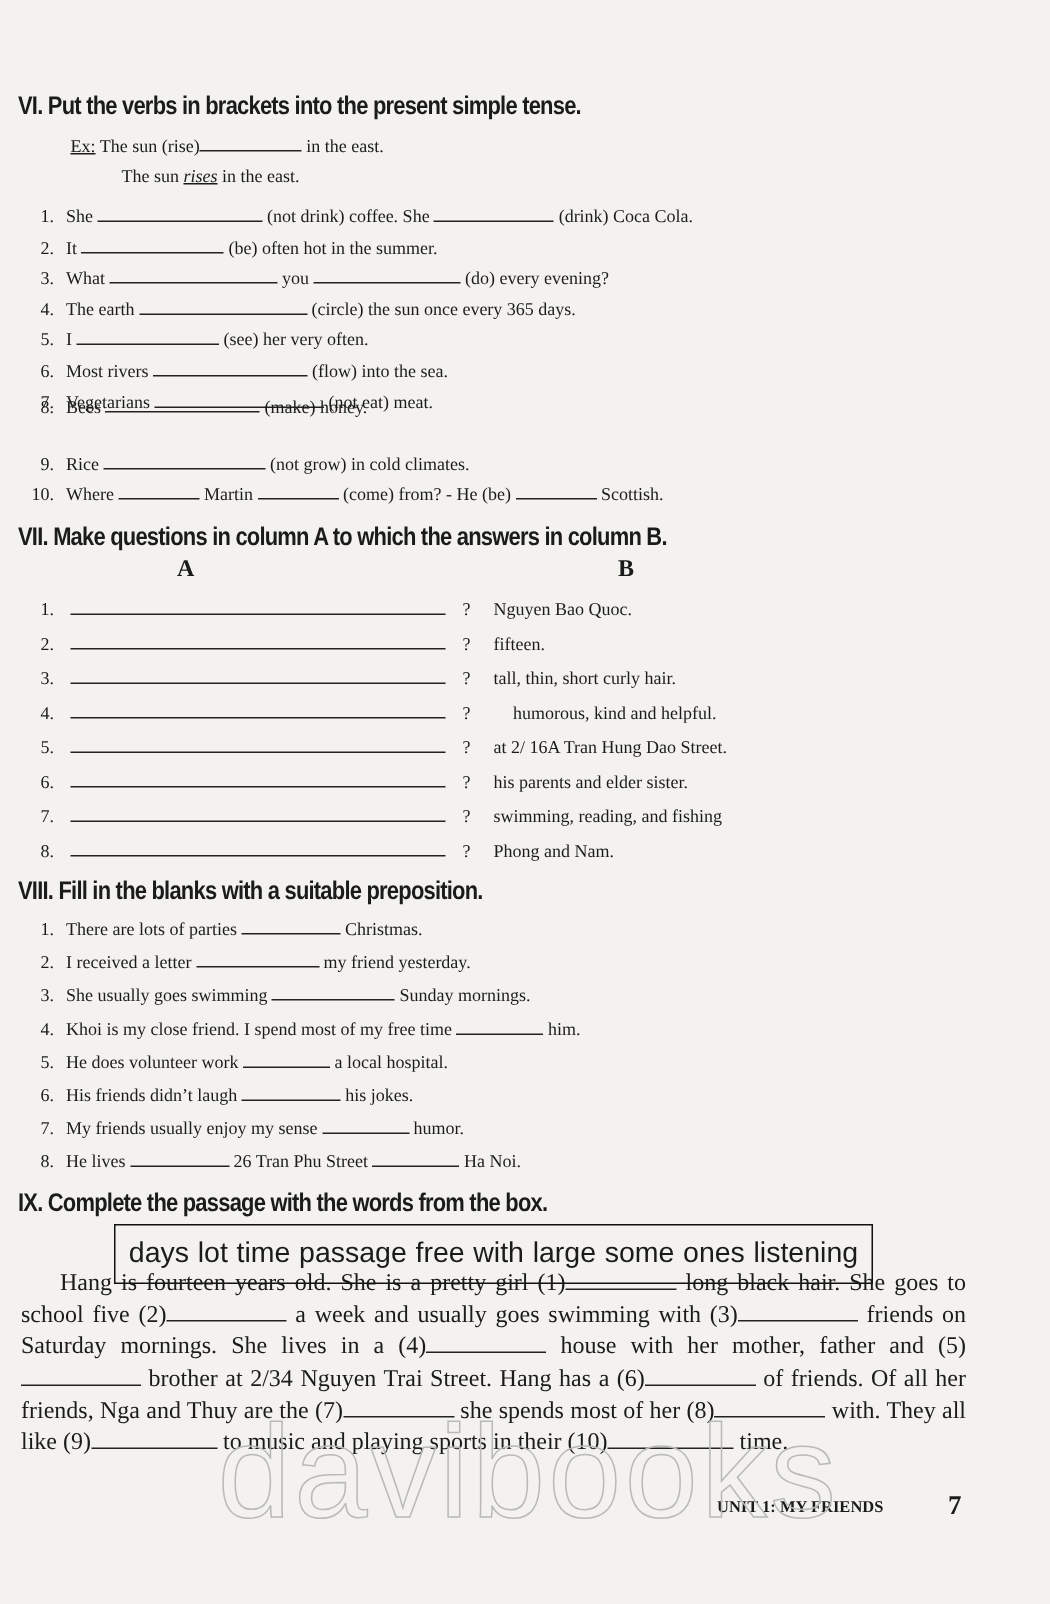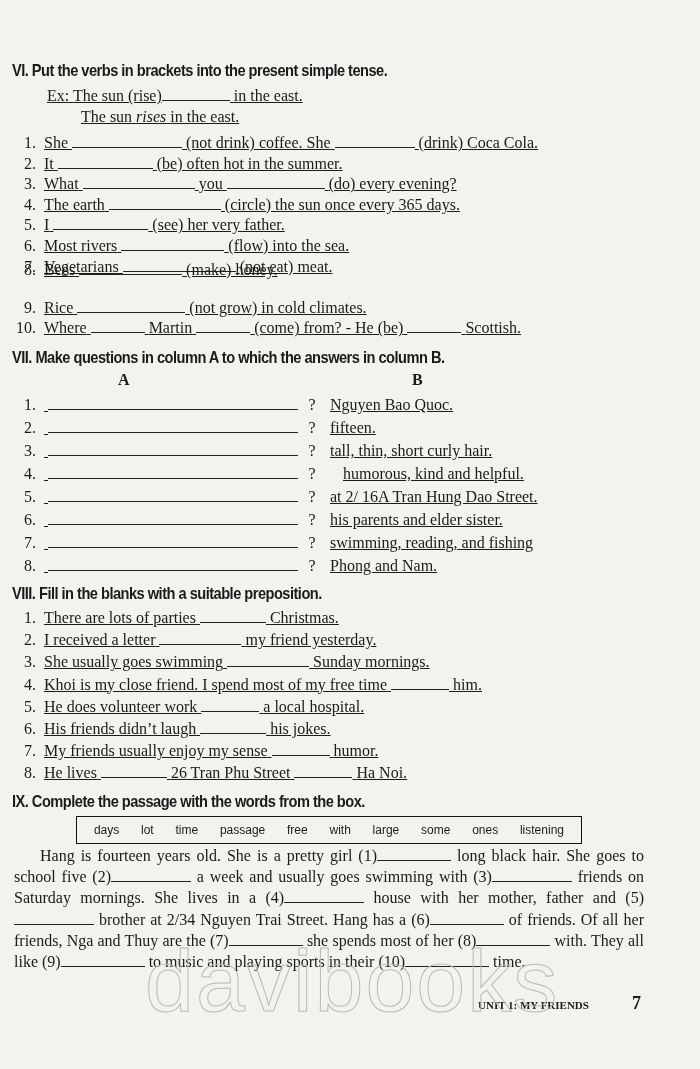--- a/index.html
+++ b/index.html
@@ -1,30 +1,30 @@
 <!DOCTYPE html>
 <html><head>
 <meta charset="utf-8">
 <style>
   html,body{margin:0;padding:0;}
   body{width:700px;height:1069px;background:#f3f2ef;position:relative;overflow:hidden;
        font-family:"Liberation Serif","DejaVu Serif",serif;color:#1b1b1b;}
   .page{position:absolute;left:0;top:0;width:700px;height:1069px;}
   .h{position:absolute;left:12px;font-family:"Liberation Sans","DejaVu Sans",sans-serif;
      font-weight:bold;font-size:17px;letter-spacing:-0.6px;transform:scaleX(0.86);transform-origin:left top;white-space:nowrap;}
-  .line{position:absolute;font-size:16px;white-space:nowrap;line-height:20px;text-decoration:underline;}
+  .line{position:absolute;font-size:12px;white-space:nowrap;line-height:20px;}
   .num{display:inline-block;width:26px;text-align:right;margin-right:8px;}
   .blank{display:inline-block;border-bottom:1px solid #222;height:14px;vertical-align:baseline;}
   .ul{text-decoration:underline;}
   .it{font-style:italic;}
   .colhead{position:absolute;font-weight:bold;font-size:16px;}
   .qm{display:inline-block;width:28px;text-align:center;}
-  .box{position:absolute;left:76px;top:816px;width:506px;height:28px;border:1.5px solid #111;
+  .box{position:absolute;left:76px;top:816px;width:506px;height:40px;border:1.5px solid #111;
        display:flex;align-items:center;justify-content:space-around;padding:0 6px;box-sizing:border-box;
-       font-family:"Liberation Sans","DejaVu Sans",sans-serif;font-size:12px;}
+       font-family:"Liberation Sans","DejaVu Sans",sans-serif;font-size:19px;}
   .para{position:absolute;left:14px;width:630px;font-size:16px;line-height:21.2px;text-align:justify;}
   .footer{position:absolute;top:996px;font-weight:bold;}
   .wm{position:absolute;color:transparent;-webkit-text-stroke:1px #b9b9b9;font-family:"Liberation Sans","DejaVu Sans",sans-serif;
       white-space:nowrap;pointer-events:none;}
 </style>
 </head>
 <body>
 
 <div class="page">
 
@@ -38,21 +38,21 @@
     <span>The sun</span>
     <span class="ul it">rises</span>
     <span>in the east.</span>
   </div>
 
   <div id="s6items">
       <div class="line" style="left: 10px; top: 133px;"><span class="num">1.</span><span>She</span> <span class="blank" style="width: 110px;"></span> <span>(not drink) coffee. She</span> <span class="blank" style="width: 80px;"></span> <span>(drink) Coca Cola.</span></div>
       <div class="line" style="left: 10px; top: 153.6px;"><span class="num">2.</span><span>It</span> <span class="blank" style="width: 95px;"></span> <span>(be) often hot in the summer.</span></div>
       <div class="line" style="left: 10px; top: 174.2px;"><span class="num">3.</span><span>What</span> <span class="blank" style="width: 112px;"></span> <span>you</span> <span class="blank" style="width: 98px;"></span> <span>(do)  every evening?</span></div>
       <div class="line" style="left: 10px; top: 194.8px;"><span class="num">4.</span><span>The earth</span> <span class="blank" style="width: 112px;"></span> <span>(circle) the sun once every 365 days.</span></div>
-      <div class="line" style="left: 10px; top: 215.4px;"><span class="num">5.</span><span>I</span> <span class="blank" style="width: 95px;"></span> <span>(see) her very father.</span></div>
+      <div class="line" style="left: 10px; top: 215.4px;"><span class="num">5.</span><span>I</span> <span class="blank" style="width: 95px;"></span> <span>(see) her very often.</span></div>
       <div class="line" style="left: 10px; top: 236px;"><span class="num">6.</span><span>Most rivers</span> <span class="blank" style="width: 103px;"></span> <span>(flow) into the sea.</span></div>
       <div class="line" style="left: 10px; top: 256.6px;"><span class="num">7.</span><span>Vegetarians</span> <span class="blank" style="width: 113px;"></span> <span>(not eat) meat.</span></div>
       <div class="line" style="left: 10px; top: 260px;"><span class="num">8.</span><span>Bees</span> <span class="blank" style="width: 103px;"></span> <span>(make) honey.</span></div>
       <div class="line" style="left: 10px; top: 297.8px;"><span class="num">9.</span><span>Rice</span> <span class="blank" style="width: 108px;"></span> <span>(not grow) in cold climates.</span></div>
       <div class="line" style="left: 10px; top: 318.4px;"><span class="num">10.</span><span>Where</span> <span class="blank" style="width: 54px;"></span> <span>Martin</span> <span class="blank" style="width: 54px;"></span> <span>(come) from? - He (be)</span> <span class="blank" style="width: 54px;"></span> <span>Scottish.</span></div>
     </div>
 
   <div class="h" style="top:348px;">VII. Make questions in column A to which the answers in column B.</div>
   <div class="colhead" style="left:118px;top:371px;">A</div>
   <div class="colhead" style="left:412px;top:371px;">B</div>

